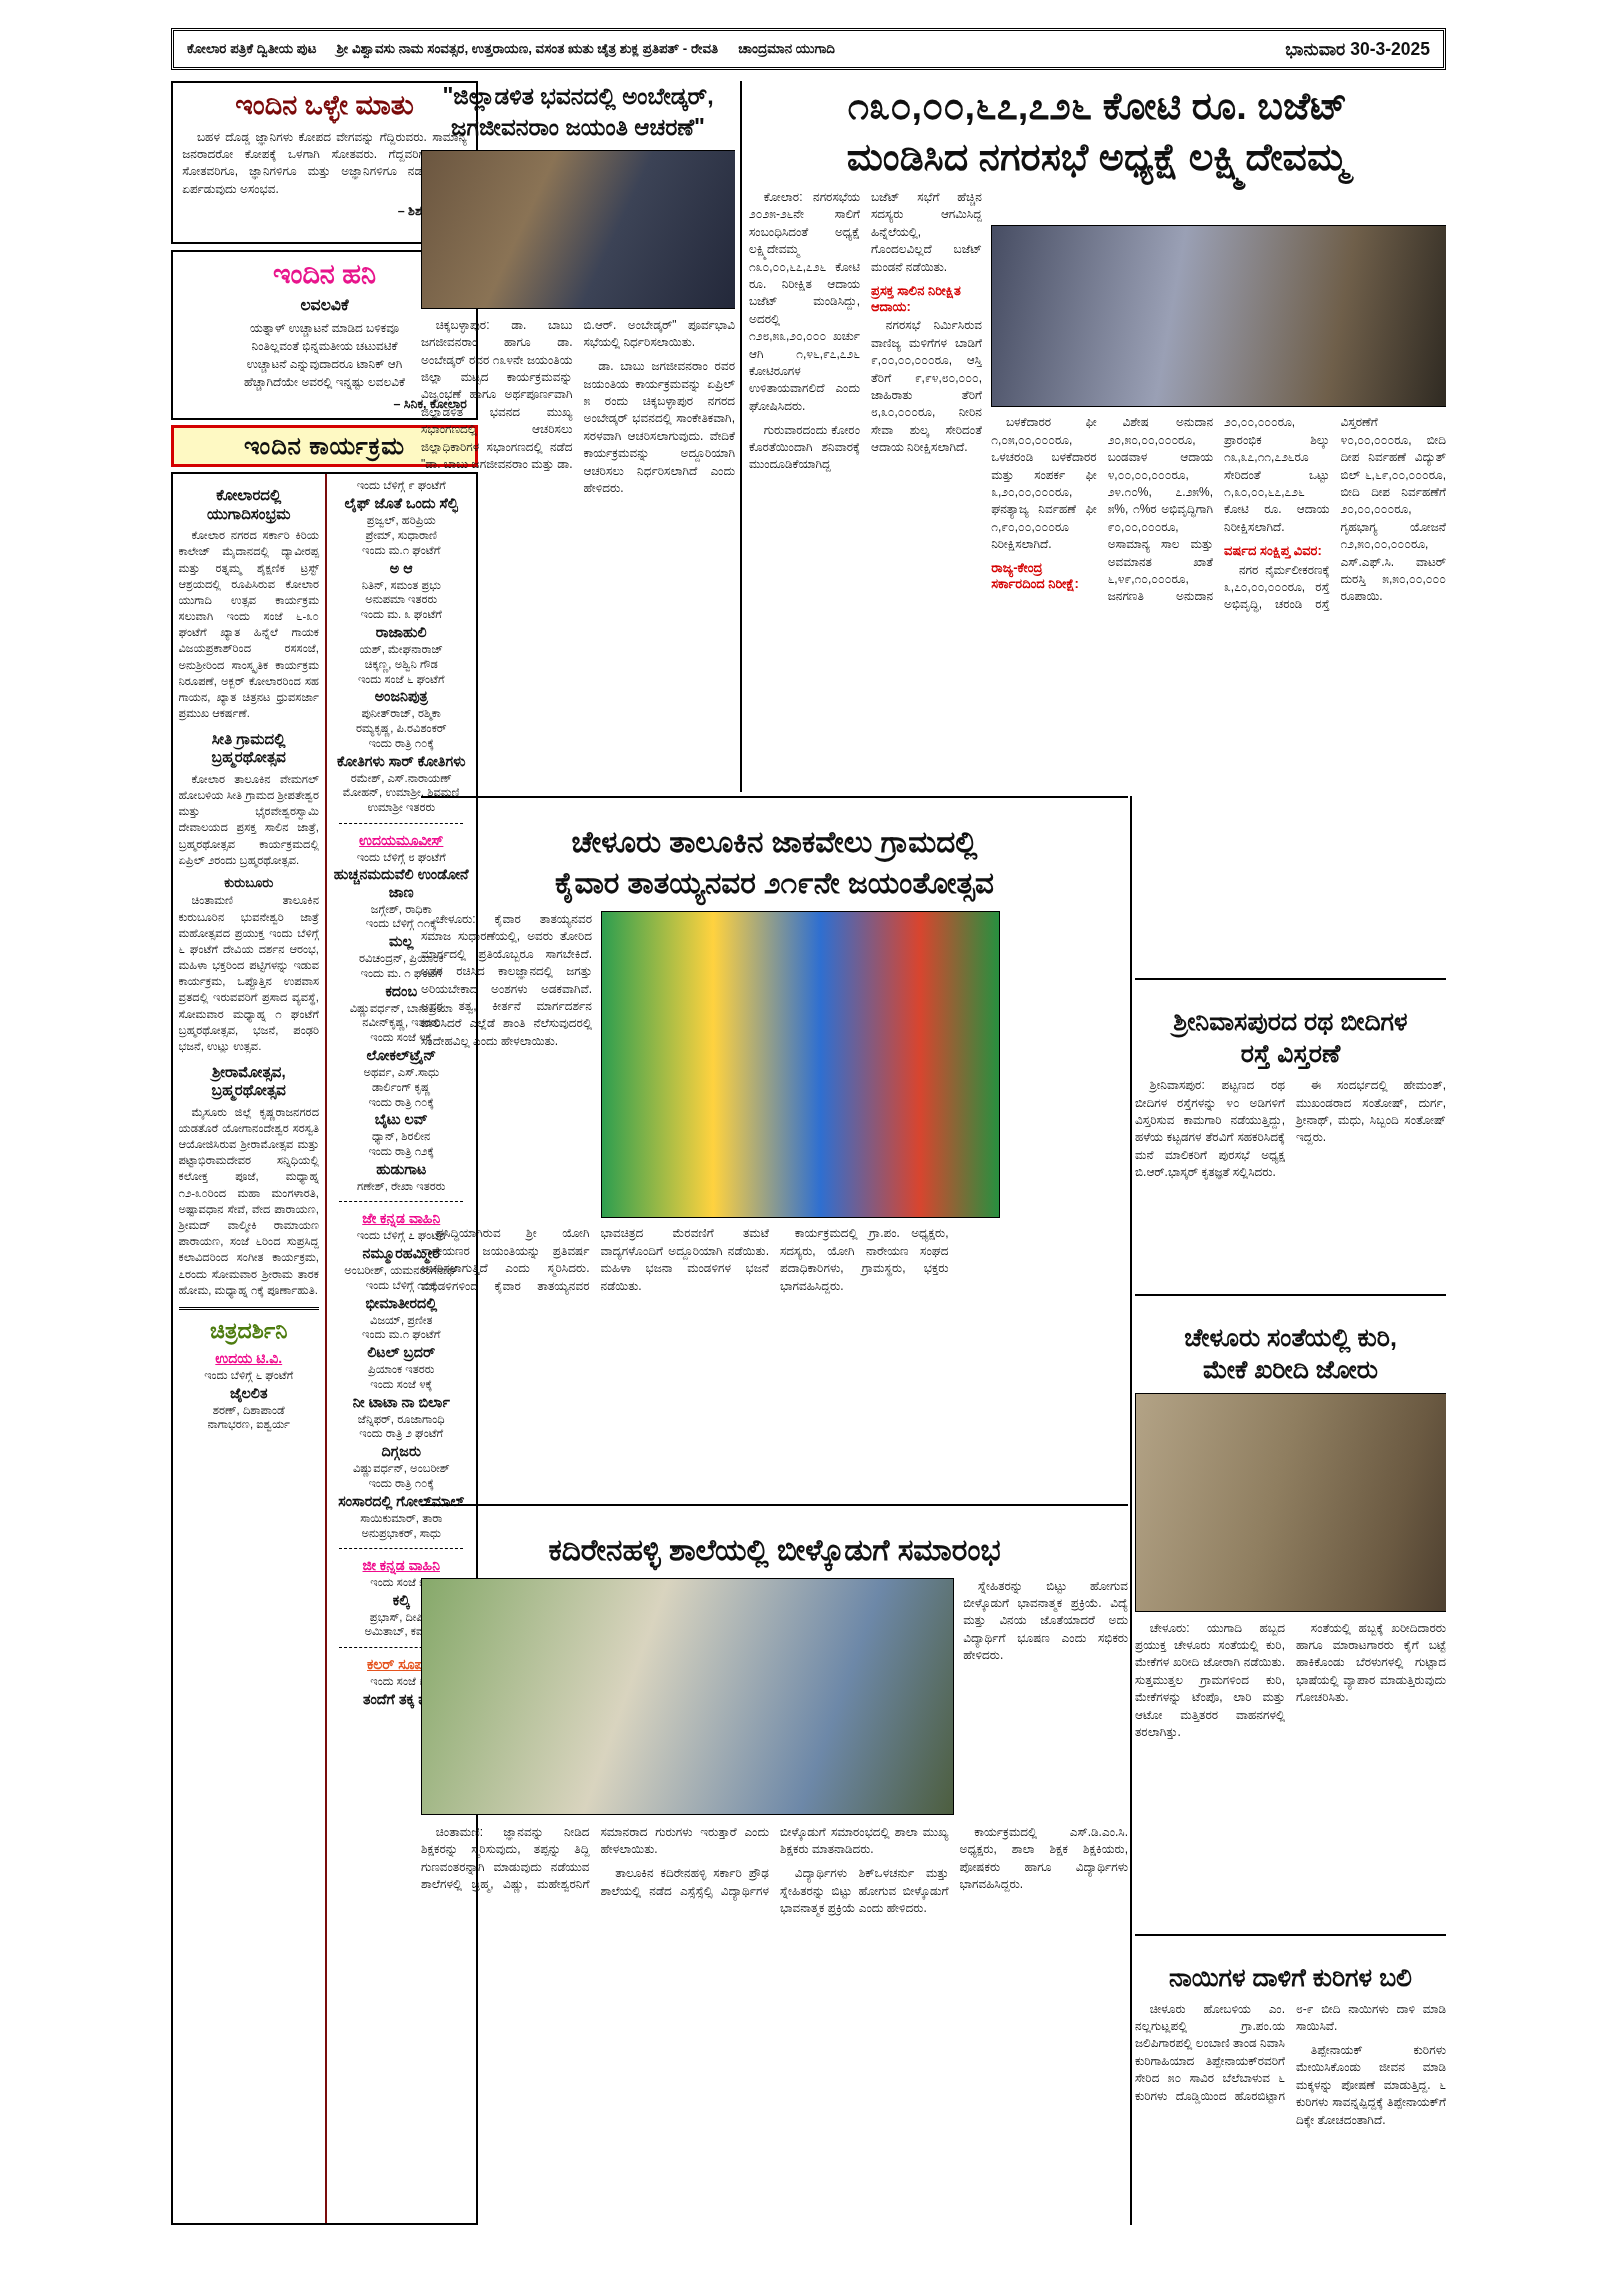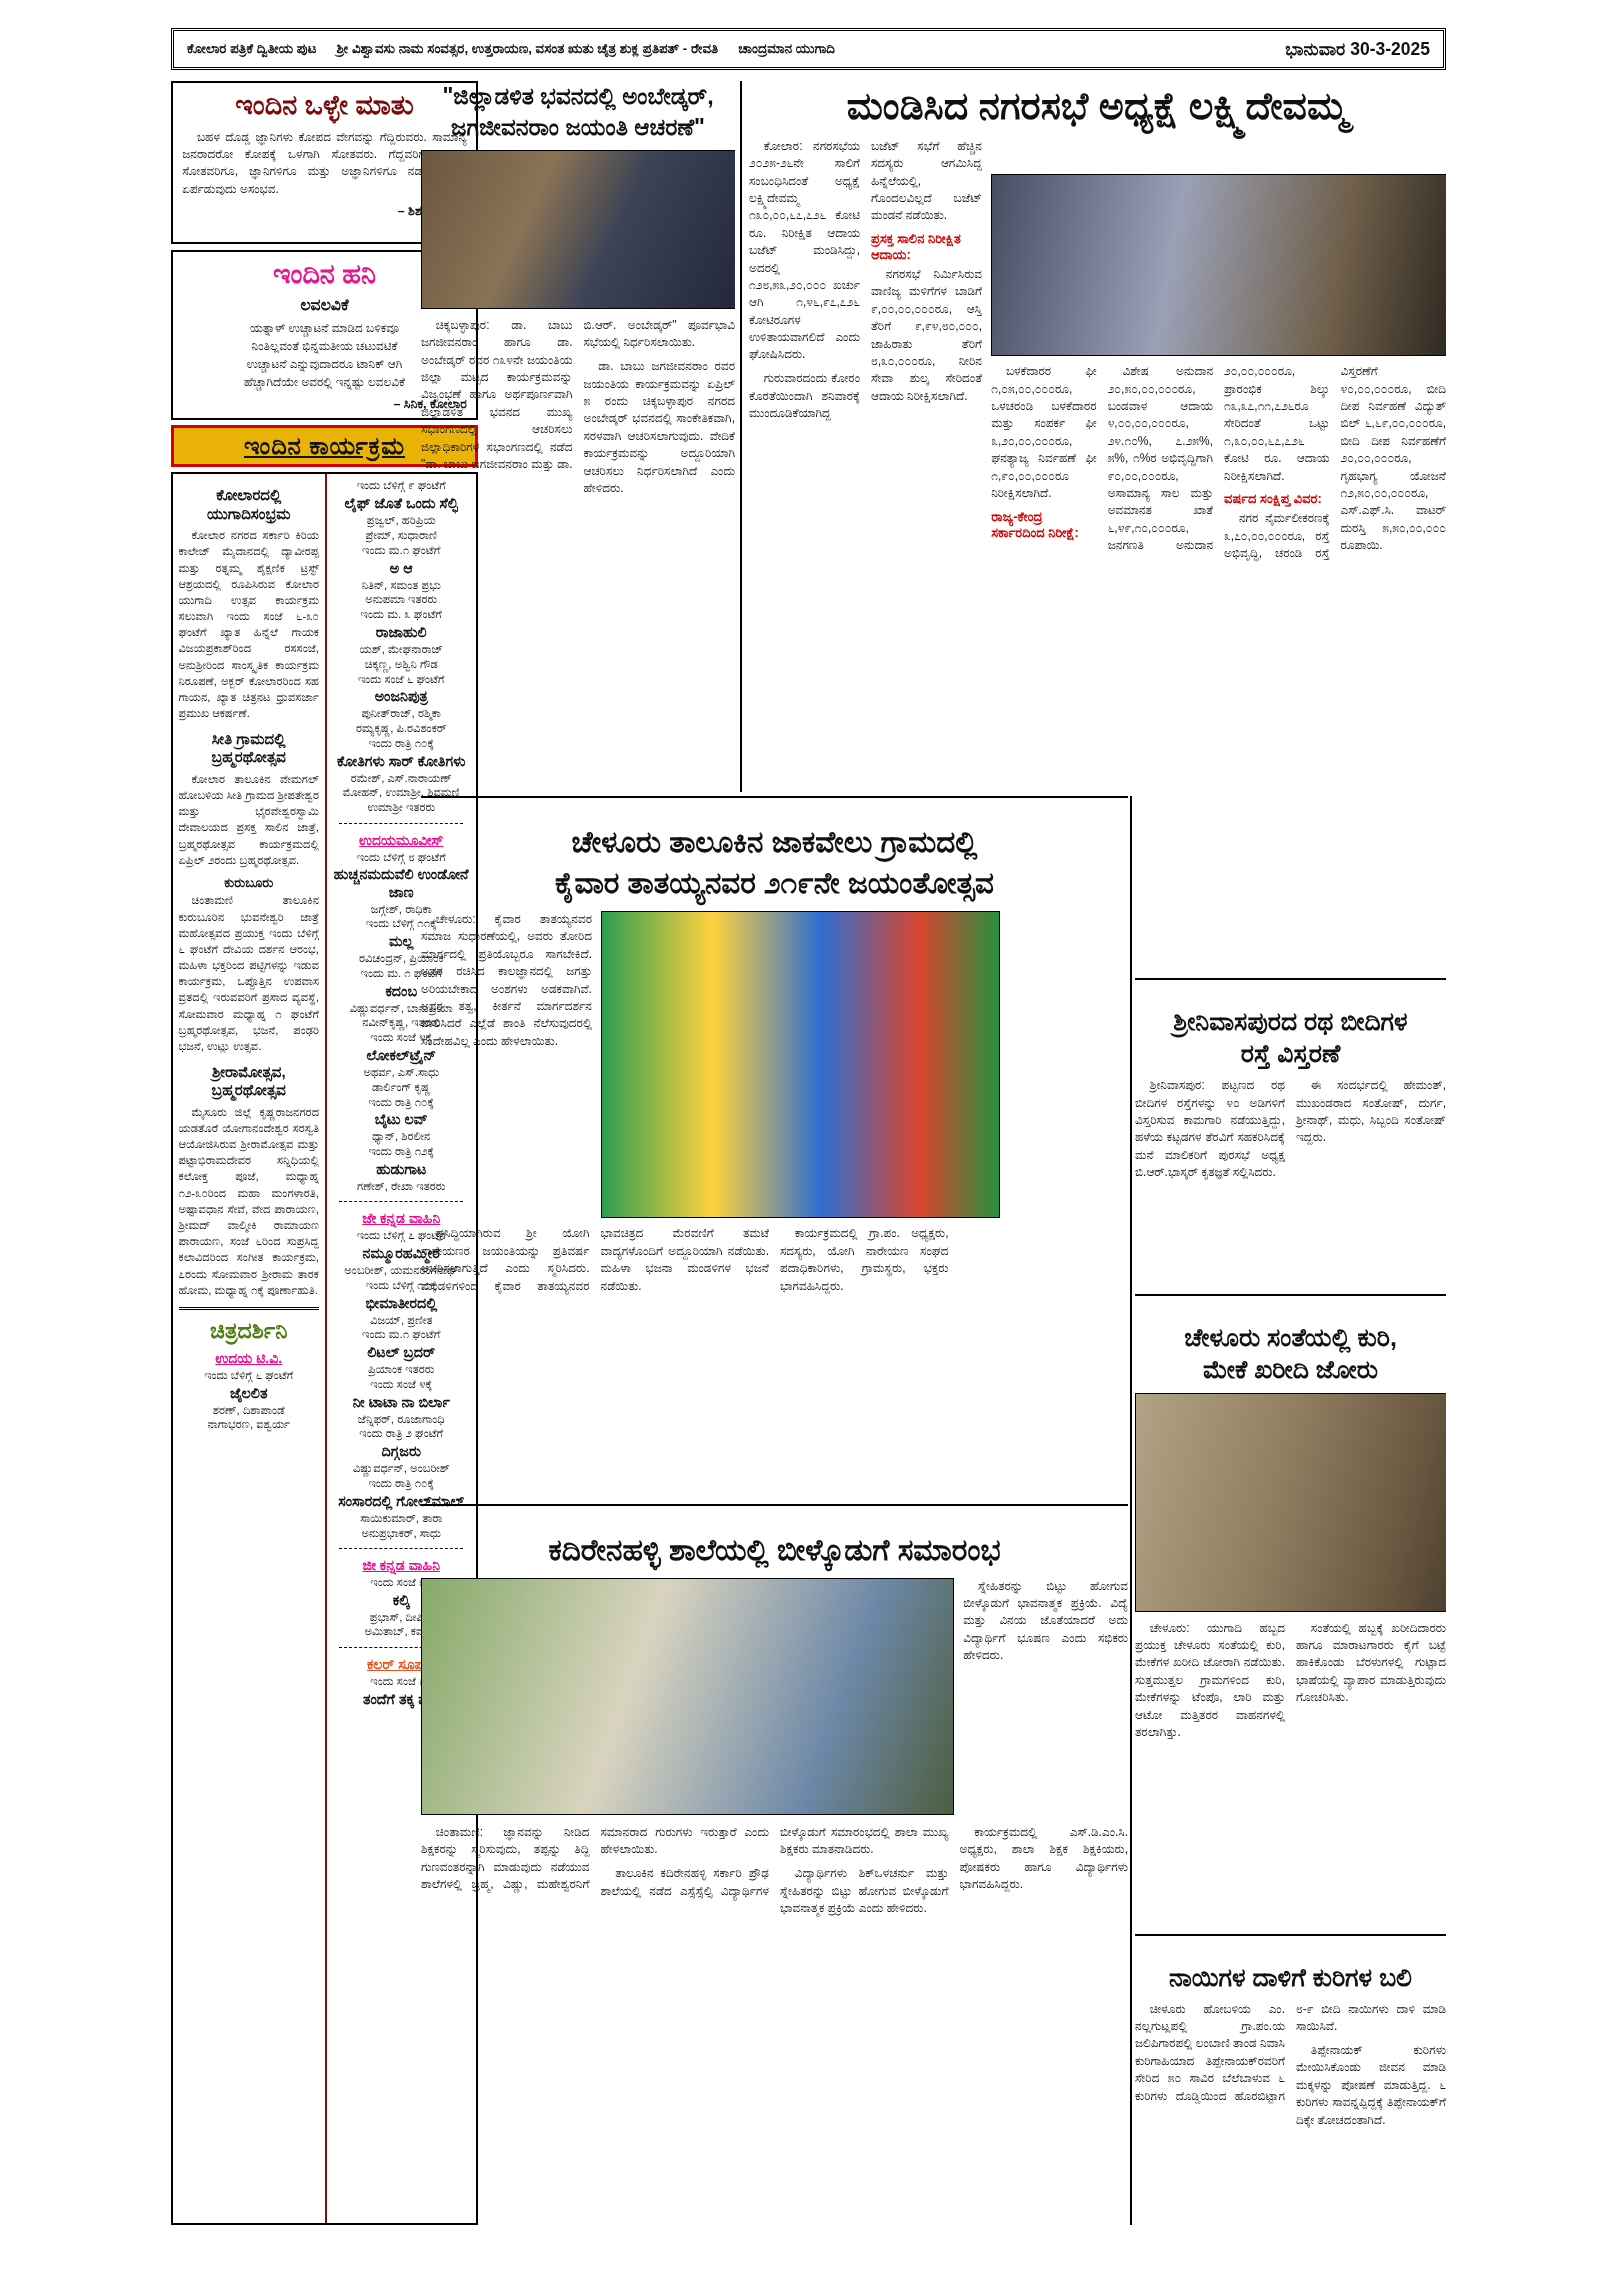--- a/index.html
+++ b/index.html
@@ -12,22 +12,22 @@
   .masthead .date{margin-left:auto;font-size:17.5px;font-weight:800;}
   
   .boxed{border:2.8px solid #000;padding:5.5px 9.2px;overflow:hidden;background:#fff;}
   .gw-title{color:#7a0a0a;font-size:27px;font-weight:800;text-align:center;margin:1.8px 0 7.4px;}
   .gw-body{font-size:12px;line-height:1.45;text-align:justify;text-indent:14.8px;}
   .attr{font-size:12.5px;font-weight:800;text-align:right;margin-top:5.5px;}
   .hd-title{color:#e8158c;font-size:27px;font-weight:800;text-align:center;margin:1.8px 0 5.5px;}
   .hd-sub{font-size:15.7px;font-weight:800;text-align:center;margin:1.8px 0 5.5px;}
   .hd-line{font-size:12px;text-align:center;line-height:1.5;}
   
-  .banner{background:#eab308;border:3.7px solid #d40000;display:flex;align-items:center;
-          justify-content:center;font-size:24px;font-weight:800;letter-spacing:0.9px;overflow:hidden;text-decoration:underline;}
+  .banner{background:#fef9c3;border:3.7px solid #d40000;display:flex;align-items:center;
+          justify-content:center;font-size:24px;font-weight:800;letter-spacing:0.9px;overflow:hidden;}
   
   .listings{border:2.8px solid #000;display:flex;overflow:hidden;padding:0;}
   .lst-col{width:50%;padding:3.7px 5.5px;box-sizing:border-box;overflow:hidden;}
   .lst-col.right{border-left:2.8px solid #7b0c0c;}
   .it{margin:1.8px 0;}
   .it-head{font-weight:800;font-size:15px;text-align:center;line-height:1.25;margin:8.3px 0 3.7px;}
   .it-body{font-size:11.4px;text-align:justify;line-height:1.42;text-indent:13px;}
   .it-sub{font-weight:800;font-size:13px;text-align:center;margin:6.5px 0 1.8px;}
   .it-rule{border-top:3.7px double #000;margin:9.2px 0 5.5px;}
   .it-redhead{color:#4d7c0f;font-weight:800;font-size:22px;text-align:center;margin:7.4px 0 3.7px;}
@@ -202,20 +202,21 @@
     <div class="photo ph-a" style="height:157px;margin-bottom:7.4px;"></div>
     <div class="cols2" style="height:489px;">
 
     <p class="bp it-p"><span>ಚಿಕ್ಕಬಳ್ಳಾಪುರ: ಡಾ. ಬಾಬು ಜಗಜೀವನರಾಂ ಹಾಗೂ ಡಾ. ಅಂಬೇಡ್ಕರ್ ರವರ ೧೩೪ನೇ ಜಯಂತಿಯ ಜಿಲ್ಲಾ ಮಟ್ಟದ ಕಾರ್ಯಕ್ರಮವನ್ನು ವಿಜೃಂಭಣೆ ಹಾಗೂ ಅರ್ಥಪೂರ್ಣವಾಗಿ ಜಿಲ್ಲಾಡಳಿತ ಭವನದ ಮುಖ್ಯ ಸಭಾಂಗಣದಲ್ಲಿ ಆಚರಿಸಲು ಜಿಲ್ಲಾಧಿಕಾರಿಗಳ ಸಭಾಂಗಣದಲ್ಲಿ ನಡೆದ "ಡಾ. ಬಾಬು ಜಗಜೀವನರಾಂ ಮತ್ತು ಡಾ. ಬಿ.ಆರ್. ಅಂಬೇಡ್ಕರ್" ಪೂರ್ವಭಾವಿ ಸಭೆಯಲ್ಲಿ ನಿರ್ಧರಿಸಲಾಯಿತು.</span></p>
         <p class="bp it-p"><span>ಡಾ. ಬಾಬು ಜಗಜೀವನರಾಂ ರವರ ಜಯಂತಿಯ ಕಾರ್ಯಕ್ರಮವನ್ನು ಏಪ್ರಿಲ್ ೫ ರಂದು ಚಿಕ್ಕಬಳ್ಳಾಪುರ ನಗರದ ಅಂಬೇಡ್ಕರ್ ಭವನದಲ್ಲಿ ಸಾಂಕೇತಿಕವಾಗಿ, ಸರಳವಾಗಿ ಆಚರಿಸಲಾಗುವುದು. ವೇದಿಕೆ ಕಾರ್ಯಕ್ರಮವನ್ನು ಅದ್ದೂರಿಯಾಗಿ ಆಚರಿಸಲು ನಿರ್ಧರಿಸಲಾಗಿದೆ ಎಂದು ಹೇಳಿದರು.</span></p>
       </div>
   </article>
 
   <article class="abs" style="left:749px;top:81px;width:697px;height:893px;">
     <h1 class="h-budget">
+      <span style="display:block;">೧೩೦,೦೦,೬೭,೭೨೬ ಕೋಟಿ ರೂ. ಬಜೆಟ್</span>
       <span style="display:block;">ಮಂಡಿಸಿದ ನಗರಸಭೆ ಅಧ್ಯಕ್ಷೆ ಲಕ್ಷ್ಮಿದೇವಮ್ಮ</span>
     </h1>
     <div class="flexrow" style="margin-top:5.5px;">
       <div style="width:233px;column-count:2;column-gap:11px;height:748px;overflow:hidden;">
 
       <p class="it-p"><span>ಕೋಲಾರ: ನಗರಸಭೆಯ ೨೦೨೫-೨೬ನೇ ಸಾಲಿಗೆ ಸಂಬಂಧಿಸಿದಂತೆ ಅಧ್ಯಕ್ಷೆ ಲಕ್ಷ್ಮಿದೇವಮ್ಮ ೧೩೦,೦೦,೬೭,೭೨೬ ಕೋಟಿ ರೂ. ನಿರೀಕ್ಷಿತ ಆದಾಯ ಬಜೆಟ್ ಮಂಡಿಸಿದ್ದು, ಅದರಲ್ಲಿ ೧೨೮,೫೩,೨೦,೦೦೦ ಖರ್ಚು ಆಗಿ ೧,೪೬,೯೭,೭೨೬ ಕೋಟಿರೂಗಳ ಉಳಿತಾಯವಾಗಲಿದೆ ಎಂದು ಘೋಷಿಸಿದರು.</span></p>
           <p class="it-p"><span>ಗುರುವಾರದಂದು ಕೋರಂ ಕೊರತೆಯಿಂದಾಗಿ ಶನಿವಾರಕ್ಕೆ ಮುಂದೂಡಿಕೆಯಾಗಿದ್ದ ಬಜೆಟ್ ಸಭೆಗೆ ಹೆಚ್ಚಿನ ಸದಸ್ಯರು ಆಗಮಿಸಿದ್ದ ಹಿನ್ನೆಲೆಯಲ್ಲಿ, ಗೊಂದಲವಿಲ್ಲದೆ ಬಜೆಟ್ ಮಂಡನೆ ನಡೆಯಿತು.</span></p>
           <p class="it-red"><span>ಪ್ರಸಕ್ತ ಸಾಲಿನ ನಿರೀಕ್ಷಿತ ಆದಾಯ:</span></p>
           <p class="it-p"><span>ನಗರಸಭೆ ನಿರ್ಮಿಸಿರುವ ವಾಣಿಜ್ಯ ಮಳಿಗೆಗಳ ಬಾಡಿಗೆ ೯,೦೦,೦೦,೦೦೦ರೂ, ಆಸ್ತಿ ತೆರಿಗೆ ೯,೯೪,೮೦,೦೦೦, ಜಾಹಿರಾತು ತೆರಿಗೆ ೮,೩೦,೦೦೦ರೂ, ನೀರಿನ ಸೇವಾ ಶುಲ್ಕ ಸೇರಿದಂತೆ ಆದಾಯ ನಿರೀಕ್ಷಿಸಲಾಗಿದೆ.</span></p>
         </div>

